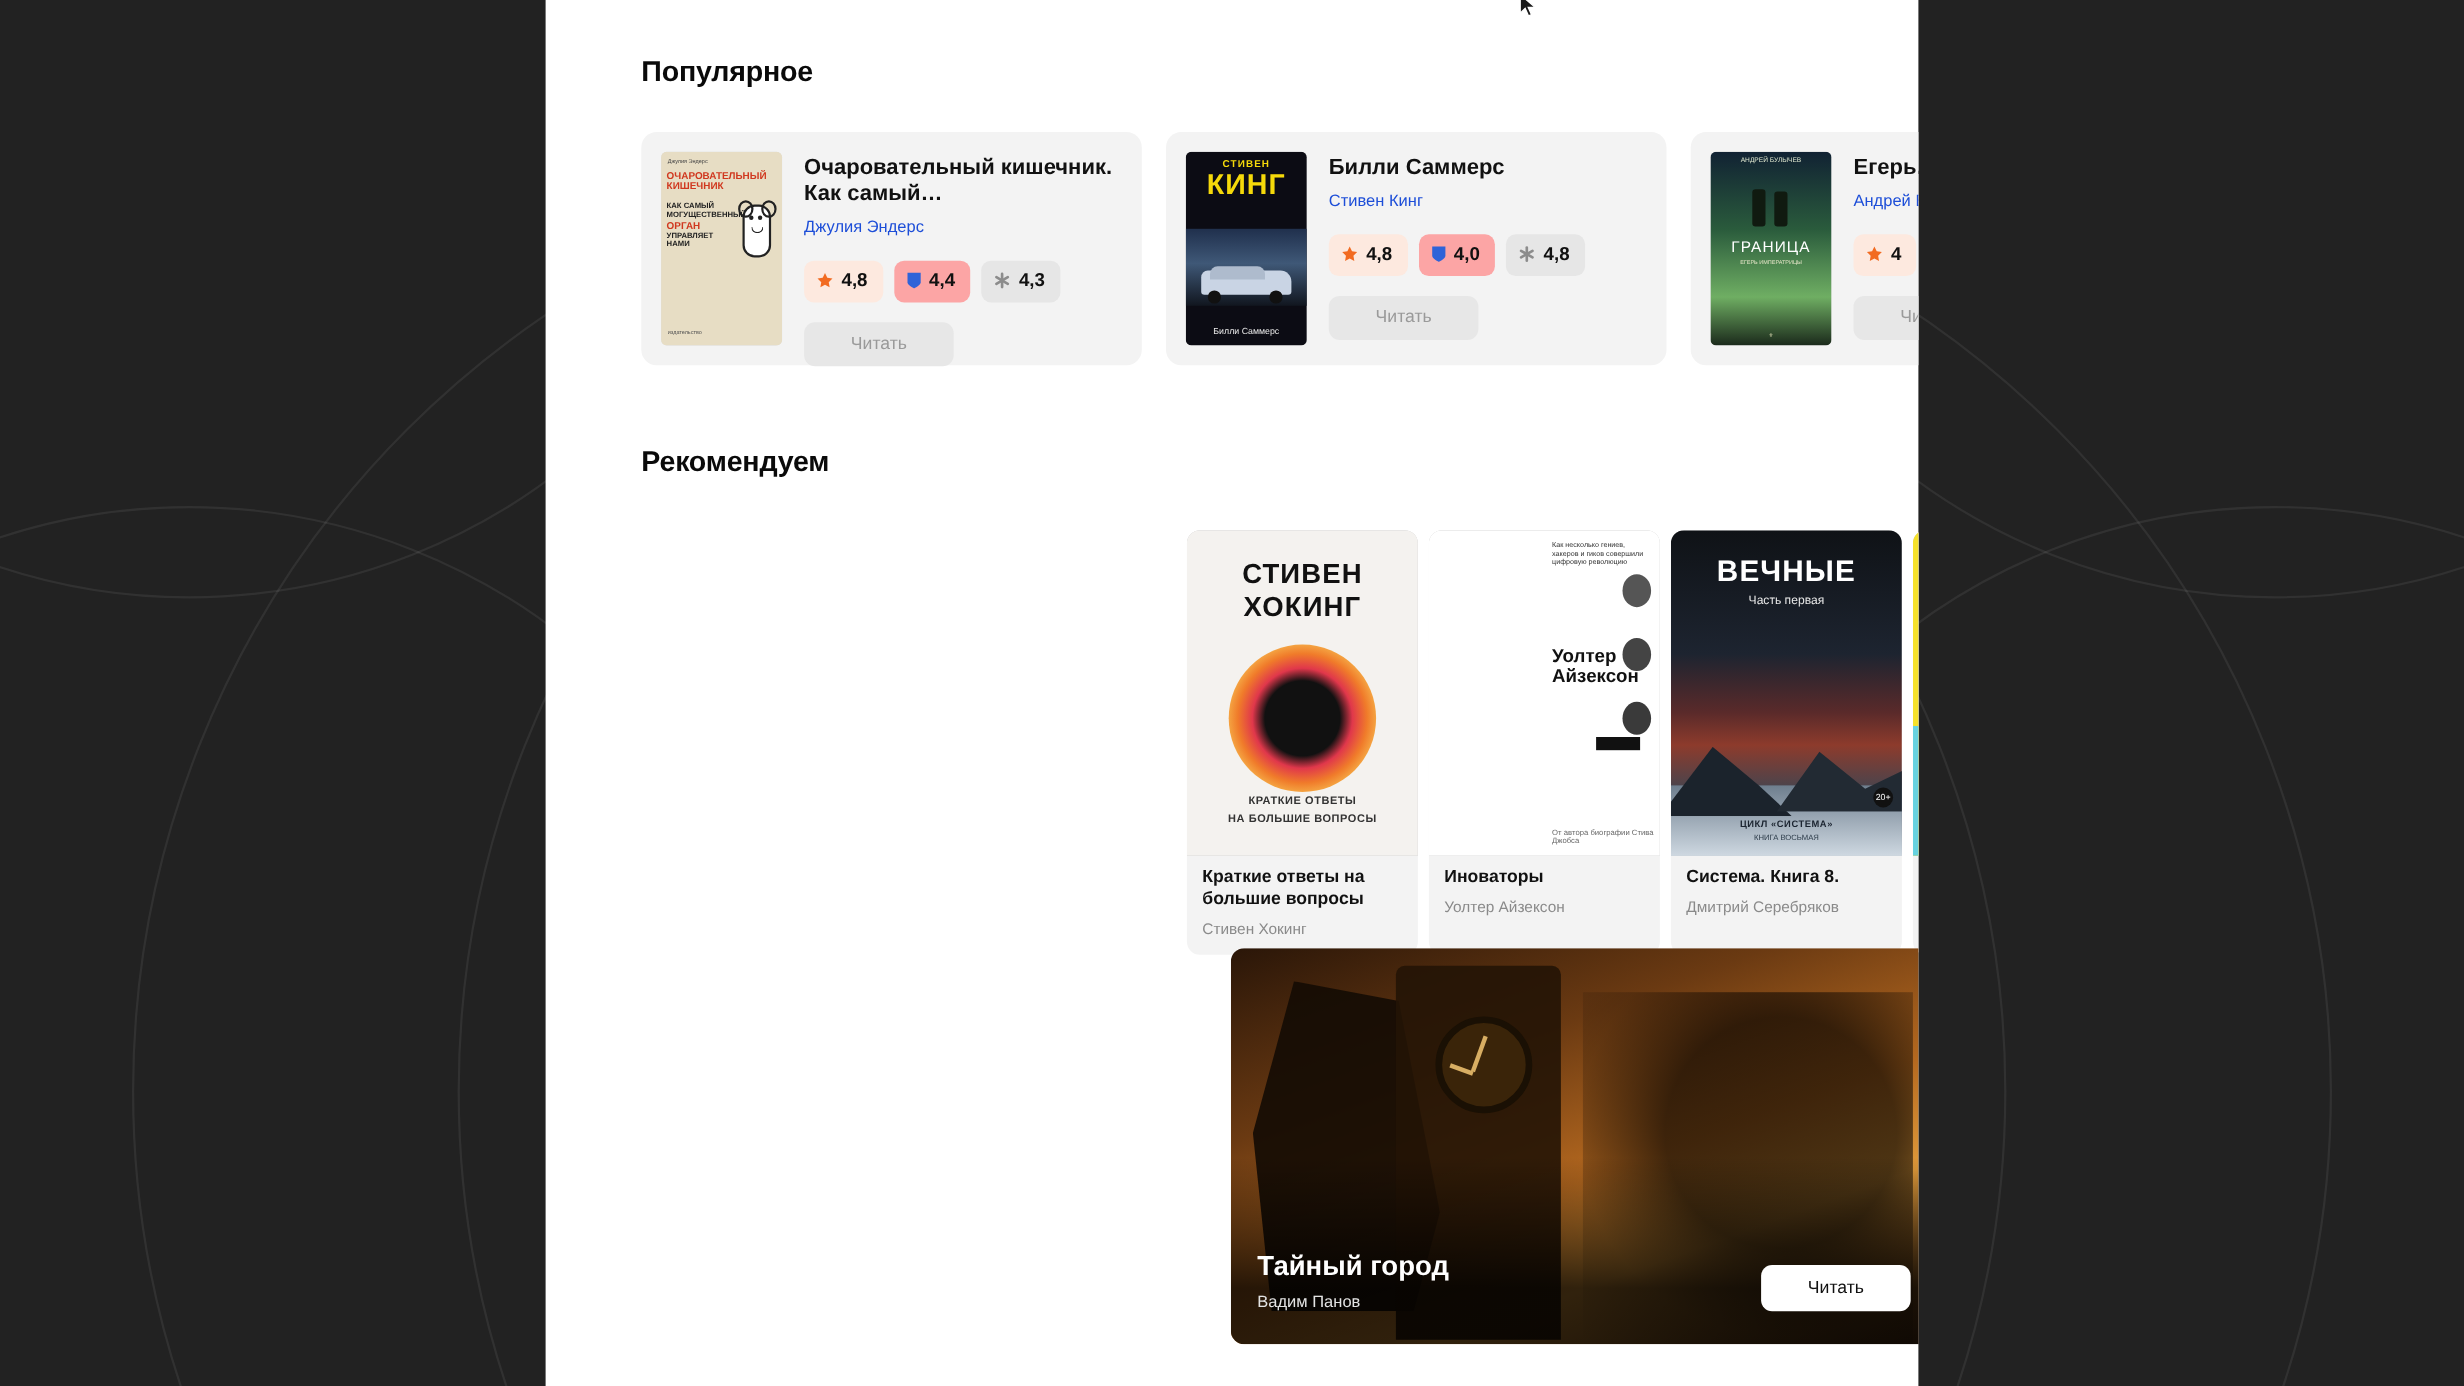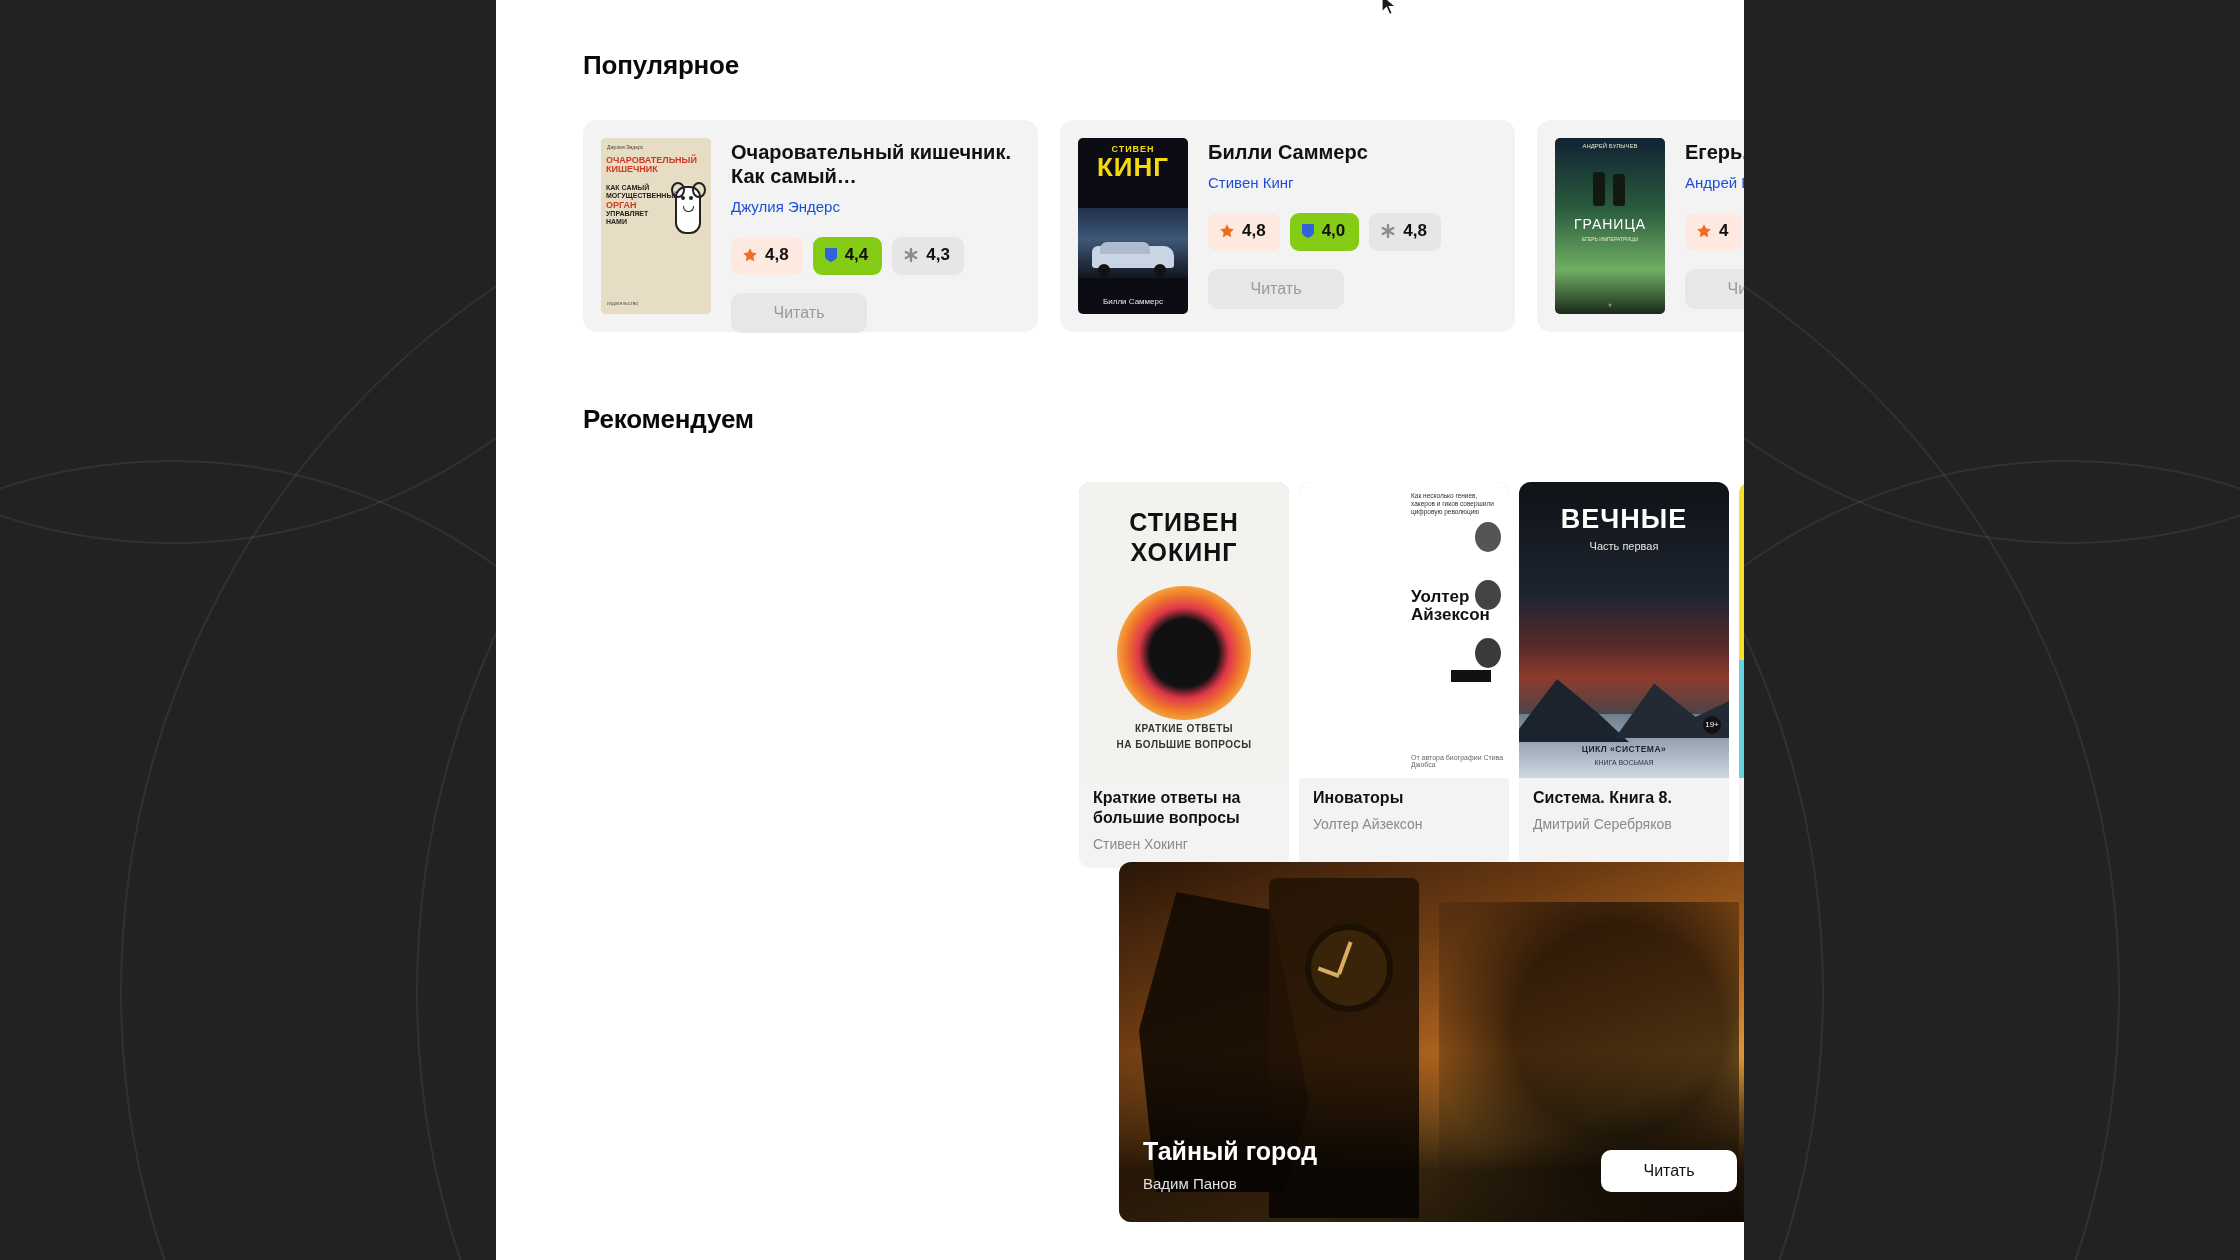--- a/index.html
+++ b/index.html
@@ -127,21 +127,21 @@
     display: flex;
     align-items: center;
     gap: 7px;
     border-radius: 9px;
     padding: 8px 14px 10px 11px;
     font-size: 17px;
     font-weight: bold;
     color: #111;
   }
   .badge-orange { background: #fde9df; }
-  .badge-blue   { background: #84cc16; }
+  .badge-blue   { background: #fca5a5; }
   .badge-gray   { background: #e6e6e6; }
   .badge svg { display: block; }
   .read-btn {
     margin-top: 18px;
     width: 136px;
     height: 40px;
     border-radius: 10px;
     border: none;
     background: #e7e7e7;
     color: #9a9a9a;
@@ -416,21 +416,21 @@
       <div class="rec-card">
         <div class="rec-cover">
           <div class="full" style="background:linear-gradient(180deg,#0f1216 0%,#1d2430 38%,#5a2a2a 56%,#8d3b2c 66%,#3b4654 82%,#c9d3dd 100%);"></div>
           <div class="ct" style="left:0;top:22px;width:100%;text-align:center;font-size:27px;font-weight:bold;color:#fff;letter-spacing:1px;">ВЕЧНЫЕ</div>
           <div class="ct" style="left:0;top:58px;width:100%;text-align:center;font-size:11px;color:#e7e7e7;">Часть первая</div>
           <div class="ct" style="left:0;bottom:0;width:100%;height:64px;background:linear-gradient(180deg,#6e7e8e 0%,#ced8e1 100%);"></div>
           <div class="ct" style="left:-10px;bottom:36px;width:120px;height:70px;background:#1b232c;clip-path:polygon(0 100%,40% 10%,75% 60%,100% 100%);"></div>
           <div class="ct" style="left:96px;bottom:40px;width:130px;height:70px;background:#222a33;clip-path:polygon(0 100%,30% 22%,62% 70%,100% 36%,100% 100%);"></div>
           <div class="ct" style="left:0;bottom:24px;width:100%;text-align:center;font-size:8.5px;font-weight:bold;color:#1b2430;letter-spacing:0.5px;">ЦИКЛ «СИСТЕМА»</div>
           <div class="ct" style="left:0;bottom:12px;width:100%;text-align:center;font-size:7px;color:#2b3a48;">КНИГА ВОСЬМАЯ</div>
-          <div class="ct" style="right:8px;bottom:44px;width:18px;height:18px;border-radius:50%;background:#111;color:#fff;font-size:8px;text-align:center;line-height:18px;">19+</div>
+          <div class="ct" style="right:8px;bottom:44px;width:18px;height:18px;border-radius:50%;background:#111;color:#fff;font-size:8px;text-align:center;line-height:18px;">20+</div>
         </div>
         <div class="rec-meta">
           <div class="rec-title">Система. Книга 8.</div>
           <div class="rec-author">Дмитрий Серебряков</div>
         </div>
       </div>
 
       <div class="rec-card">
         <div class="rec-cover">
           <div class="full" style="background:#f5e12a;"></div>

